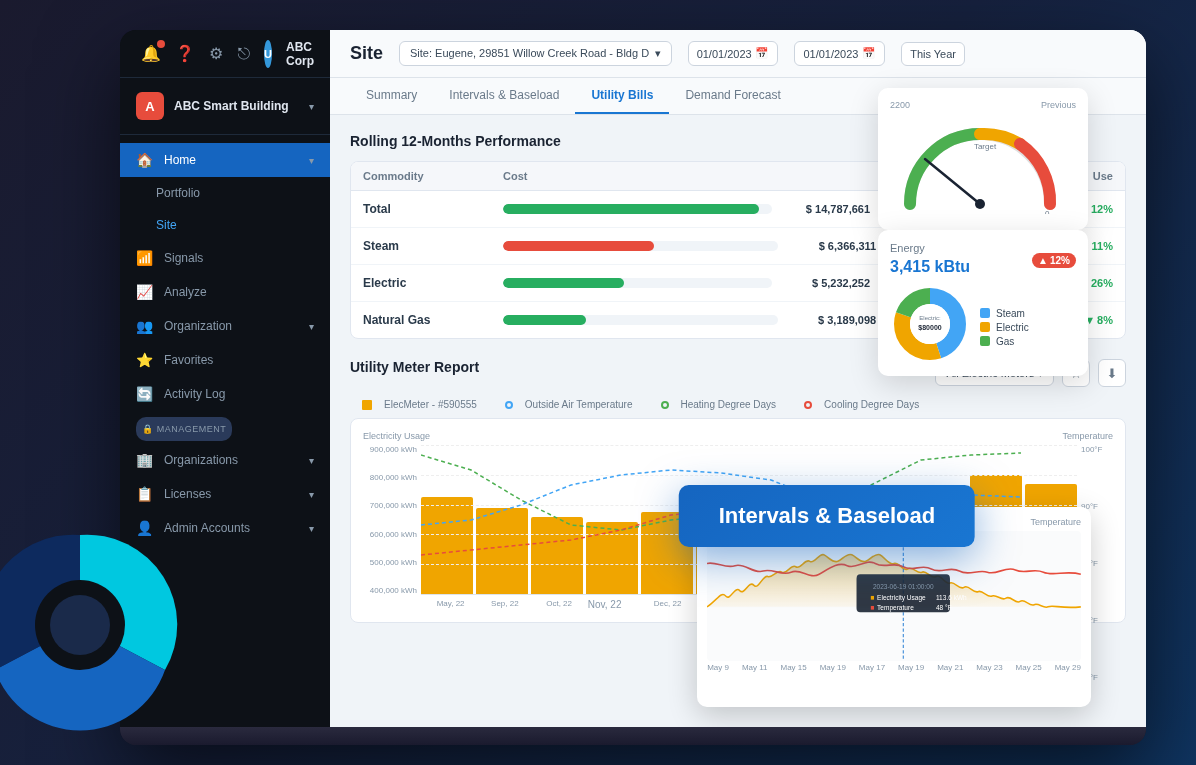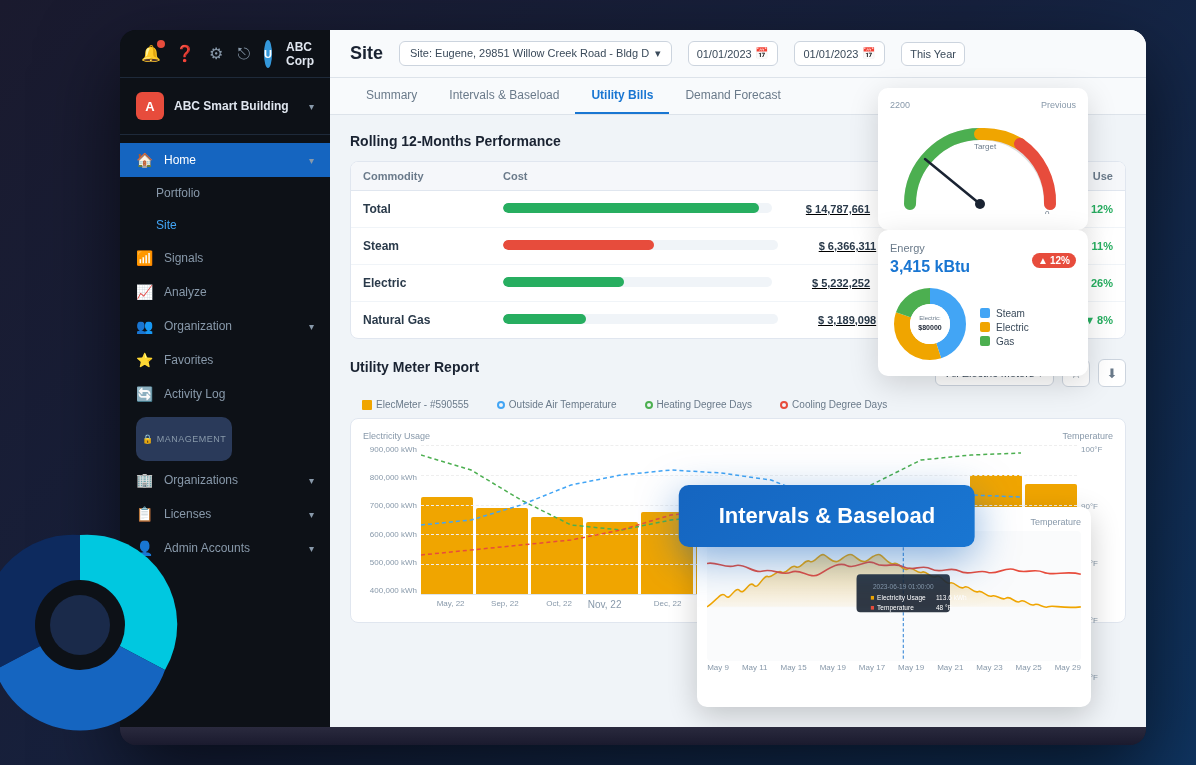--- a/index.html
+++ b/index.html
@@ -184,21 +184,21 @@
       letter-spacing: 0.5px;
       display: flex;
       align-items: center;
       gap: 6px;
     }
 
     .lock-badge {
       background: #2a3a5a;
       color: #8899aa;
       font-size: 9px;
-      padding: 17px 6px;
+      padding: 7px 6px;
       border-radius: 10px;
     }
 
     
     .main-content {
       flex: 1;
       background: #f0f4f8;
       display: flex;
       flex-direction: column;
       overflow: hidden;
@@ -322,22 +322,22 @@
     .perf-row:last-child { border-bottom: none; }
 
     .perf-commodity {
       font-size: 12px;
       font-weight: 600;
       color: #2a3a4a;
     }
 
     .perf-cost-area {
       display: flex;
+      align-items: center;
       gap: 8px;
-      text-decoration: underline;
     }
 
     .bar-container {
       flex: 1;
       height: 10px;
       background: #f0f4f8;
       border-radius: 5px;
       overflow: hidden;
     }
 
@@ -414,21 +414,21 @@
       align-items: center;
       gap: 16px;
       margin-bottom: 8px;
       font-size: 10px;
       color: #6a7a8a;
     }
 
     .legend-item {
       display: flex;
       align-items: center;
-      gap: 4px;
+      gap: 12px;
       padding-left: 12px;
     }
 
     .legend-dot {
       width: 10px;
       height: 10px;
       border-radius: 1px;
     }
 
     .legend-dot.circle {

